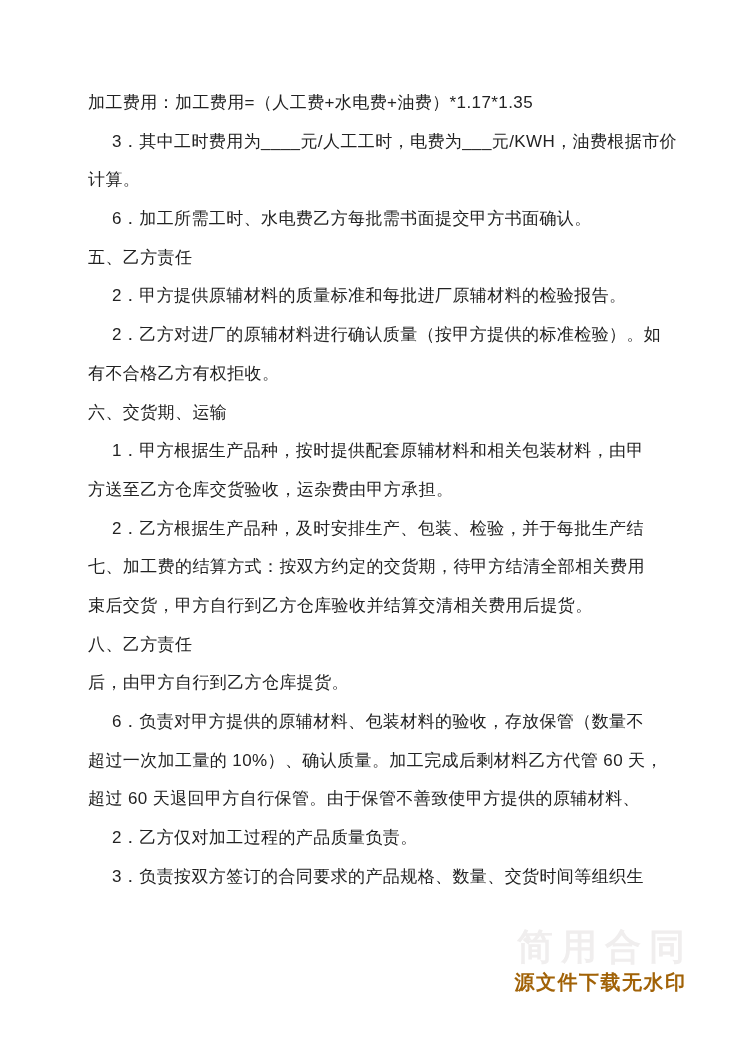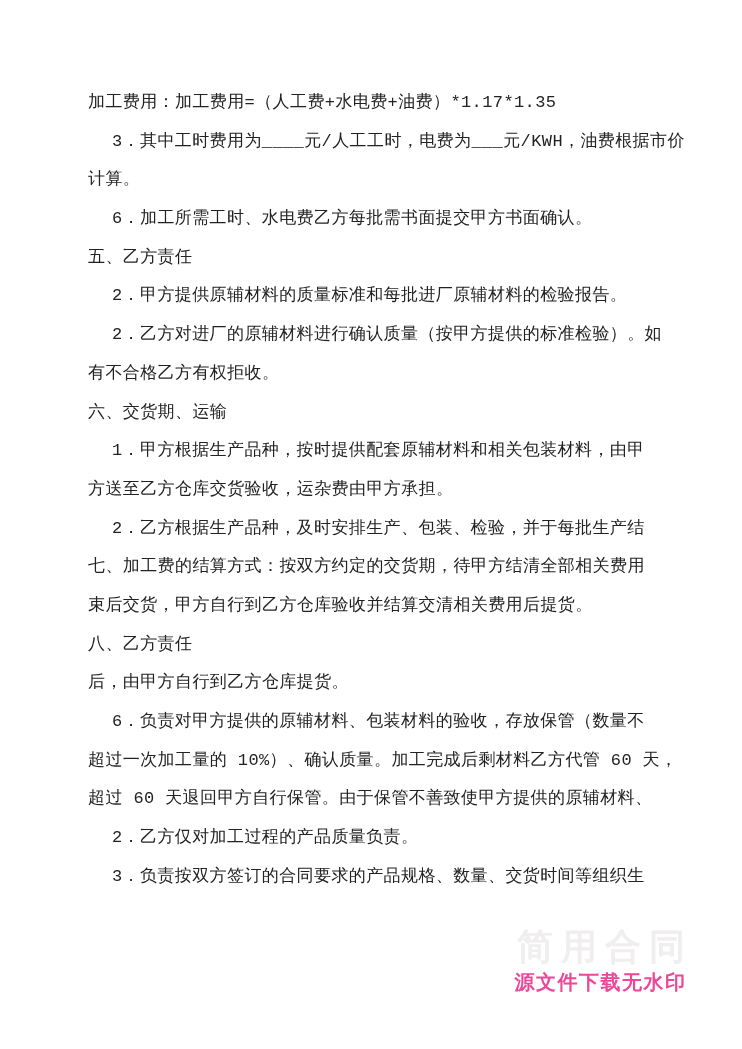--- a/index.html
+++ b/index.html
@@ -12,21 +12,21 @@
     width: 742px;
     height: 1049px;
     background: #ffffff;
     overflow: hidden;
   }
   .doc-body {
     position: absolute;
     left: 88px;
     top: 84px;
     width: 575px;
-    font-family: Liberation Mono, monospace;
+    font-family: Liberation Sans, sans-serif;
     font-size: 17px;
     letter-spacing: 0.4px;
     color: #222222;
   }
   .line {
     height: 38.7px;
     line-height: 38.7px;
     white-space: nowrap;
   }
   .line.indent {
@@ -77,15 +77,15 @@
       <div class="line">八、乙方责任</div>
       <div class="line">后，由甲方自行到乙方仓库提货。</div>
       <div class="line indent">6．负责对甲方提供的原辅材料、包装材料的验收，存放保管（数量不</div>
       <div class="line">超过一次加工量的 10%）、确认质量。加工完成后剩材料乙方代管 60 天，</div>
       <div class="line">超过 60 天退回甲方自行保管。由于保管不善致使甲方提供的原辅材料、</div>
       <div class="line indent">2．乙方仅对加工过程的产品质量负责。</div>
       <div class="line indent">3．负责按双方签订的合同要求的产品规格、数量、交货时间等组织生</div>
     </div>
   <div class="watermark">
     <div class="wm-title" style="color: rgb(240, 238, 238);">简用合同</div>
-    <div class="wm-subtitle" style="color: #ec4899;">源文件下载无水印</div>
+    <div class="wm-subtitle" style="color: #a16207;">源文件下载无水印</div>
   </div>
 </div>
 
 </body></html>

